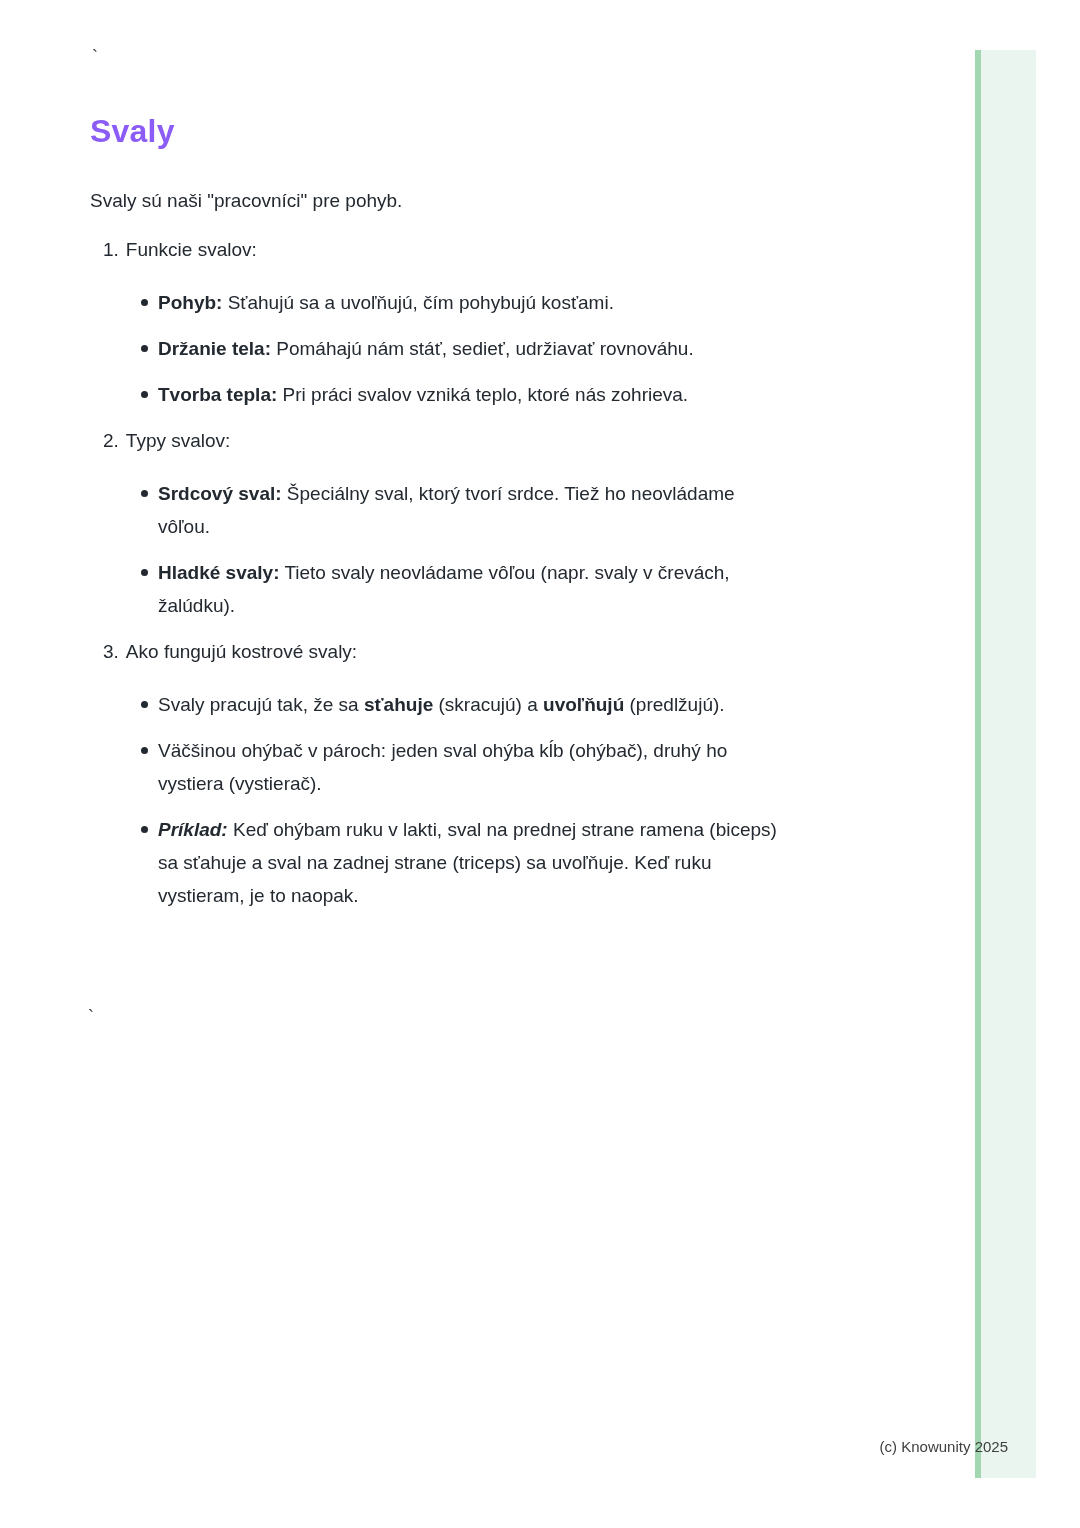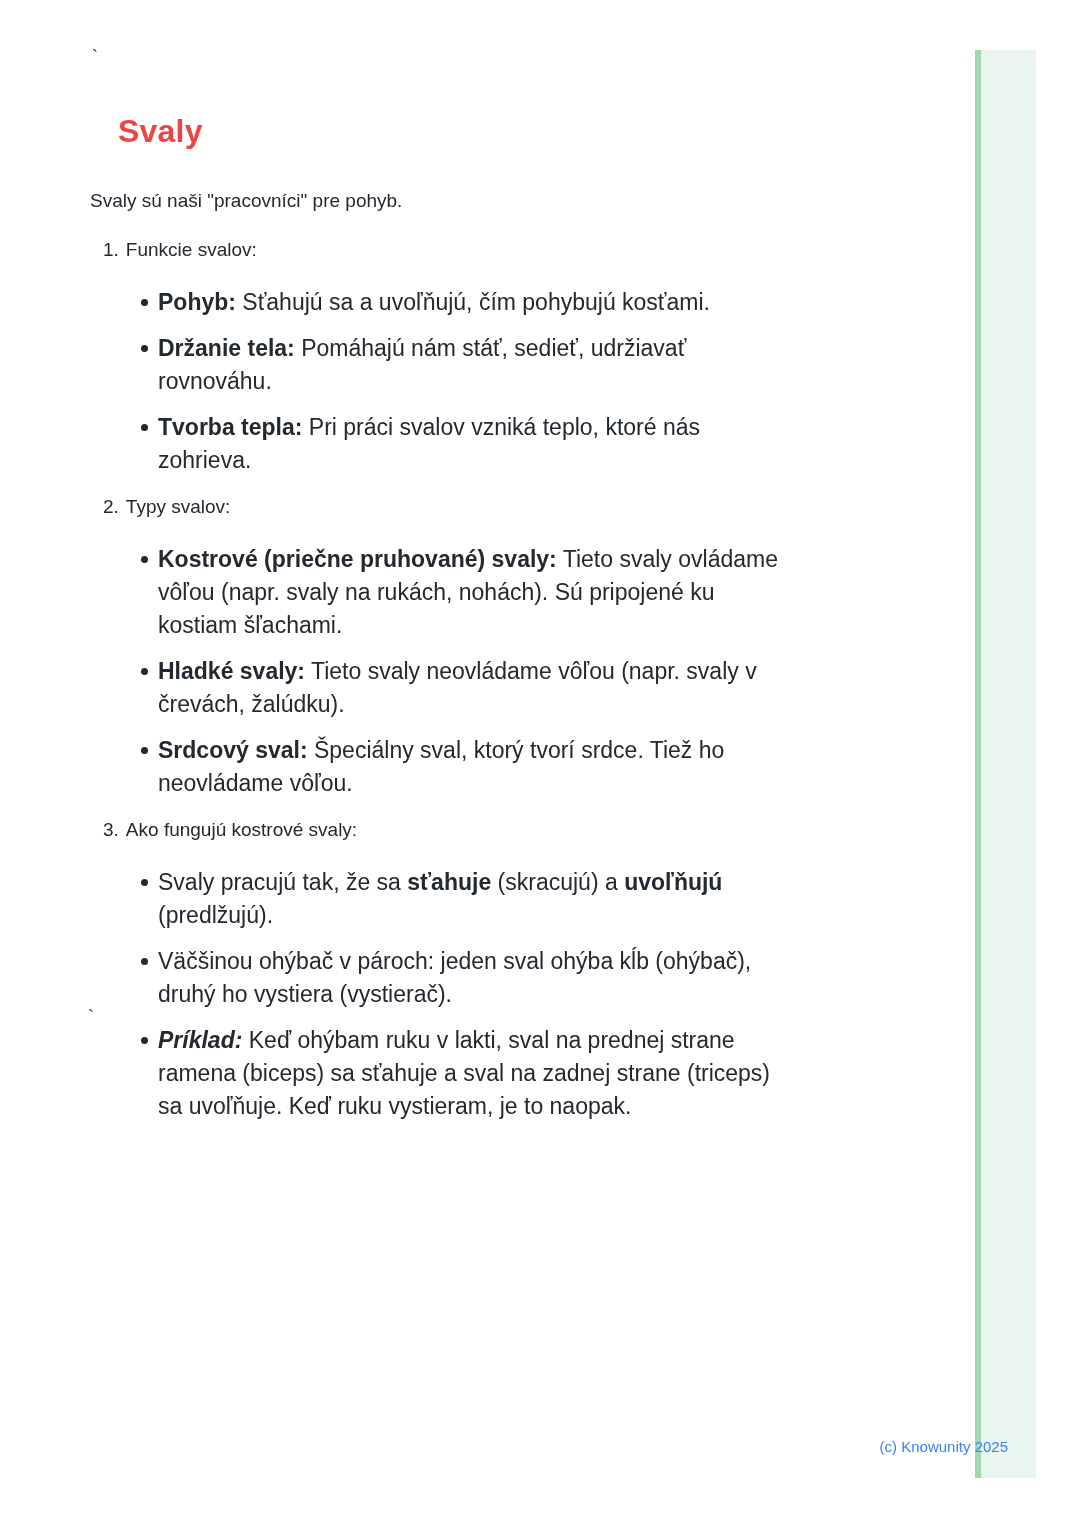--- a/index.html
+++ b/index.html
@@ -67,21 +67,21 @@
   .bullets {
     list-style: none;
     margin: 0 0 7px 0;
     padding: 0 0 0 50px;
   }
   .bullets li {
     position: relative;
     margin: 2px 0 13px 0;
     padding-left: 18px;
     width: 625px;
-    font-size: 23px;
+    font-size: 19px;
     line-height: 33px;
   }
   .bullet-dot {
     position: absolute;
     left: 1px;
     top: 13px;
     width: 7px;
     height: 7px;
     border-radius: 50%;
     background: #232930;
@@ -101,21 +101,21 @@
 </head>
 <body>
 
 <div class="page">
 
   <div class="decoration-bar" style="background: rgb(233, 245, 238); border-left-color: rgb(162, 215, 177);"></div>
 
   <span class="tick tick-top">`</span>
 
   <div class="content">
-    <h1 class="page-title" style="color: #ef4444; margin-left: 28px;">Svaly</h1>
+    <h1 class="page-title" style="color: #8b5cf6;">Svaly</h1>
 
     <p class="intro">Svaly sú naši "pracovníci" pre pohyb.</p>
 
     <div>
 
       <div class="sec-row">
         <span class="sec-num">1.</span>
         <span class="sec-head">Funkcie svalov:</span>
       </div>
       <ul class="bullets">
@@ -133,29 +133,25 @@
         </li>
       </ul>
 
       <div class="sec-row">
         <span class="sec-num">2.</span>
         <span class="sec-head">Typy svalov:</span>
       </div>
       <ul class="bullets">
         <li>
           <span class="bullet-dot"></span>
-          <span class="bullet-text"><strong>Kostrové (priečne pruhované) svaly:</strong><span> Tieto svaly ovládame vôľou (napr. svaly na rukách, nohách). Sú pripojené ku kostiam šľachami.</span></span>
+          <span class="bullet-text"><strong>Srdcový sval:</strong><span> Špeciálny sval, ktorý tvorí srdce. Tiež ho neovládame vôľou.</span></span>
         </li>
         <li>
           <span class="bullet-dot"></span>
           <span class="bullet-text"><strong>Hladké svaly:</strong><span> Tieto svaly neovládame vôľou (napr. svaly v črevách, žalúdku).</span></span>
-        </li>
-        <li>
-          <span class="bullet-dot"></span>
-          <span class="bullet-text"><strong>Srdcový sval:</strong><span> Špeciálny sval, ktorý tvorí srdce. Tiež ho neovládame vôľou.</span></span>
         </li>
       </ul>
 
       <div class="sec-row">
         <span class="sec-num">3.</span>
         <span class="sec-head">Ako fungujú kostrové svaly:</span>
       </div>
       <ul class="bullets">
         <li>
           <span class="bullet-dot"></span>
@@ -169,15 +165,15 @@
           <span class="bullet-dot"></span>
           <span class="bullet-text"><em>Príklad:</em><span> Keď ohýbam ruku v lakti, sval na prednej strane ramena (biceps) sa sťahuje a sval na zadnej strane (triceps) sa uvoľňuje. Keď ruku vystieram, je to naopak.</span></span>
         </li>
       </ul>
 
     </div>
   </div>
 
   <span class="tick tick-bottom">`</span>
 
-  <div class="footer-credit" style="color: #3b82f6;">(c) Knowunity 2025</div>
+  <div class="footer-credit" style="color: #404040;">(c) Knowunity 2025</div>
 
 </div>
 
 </body></html>

